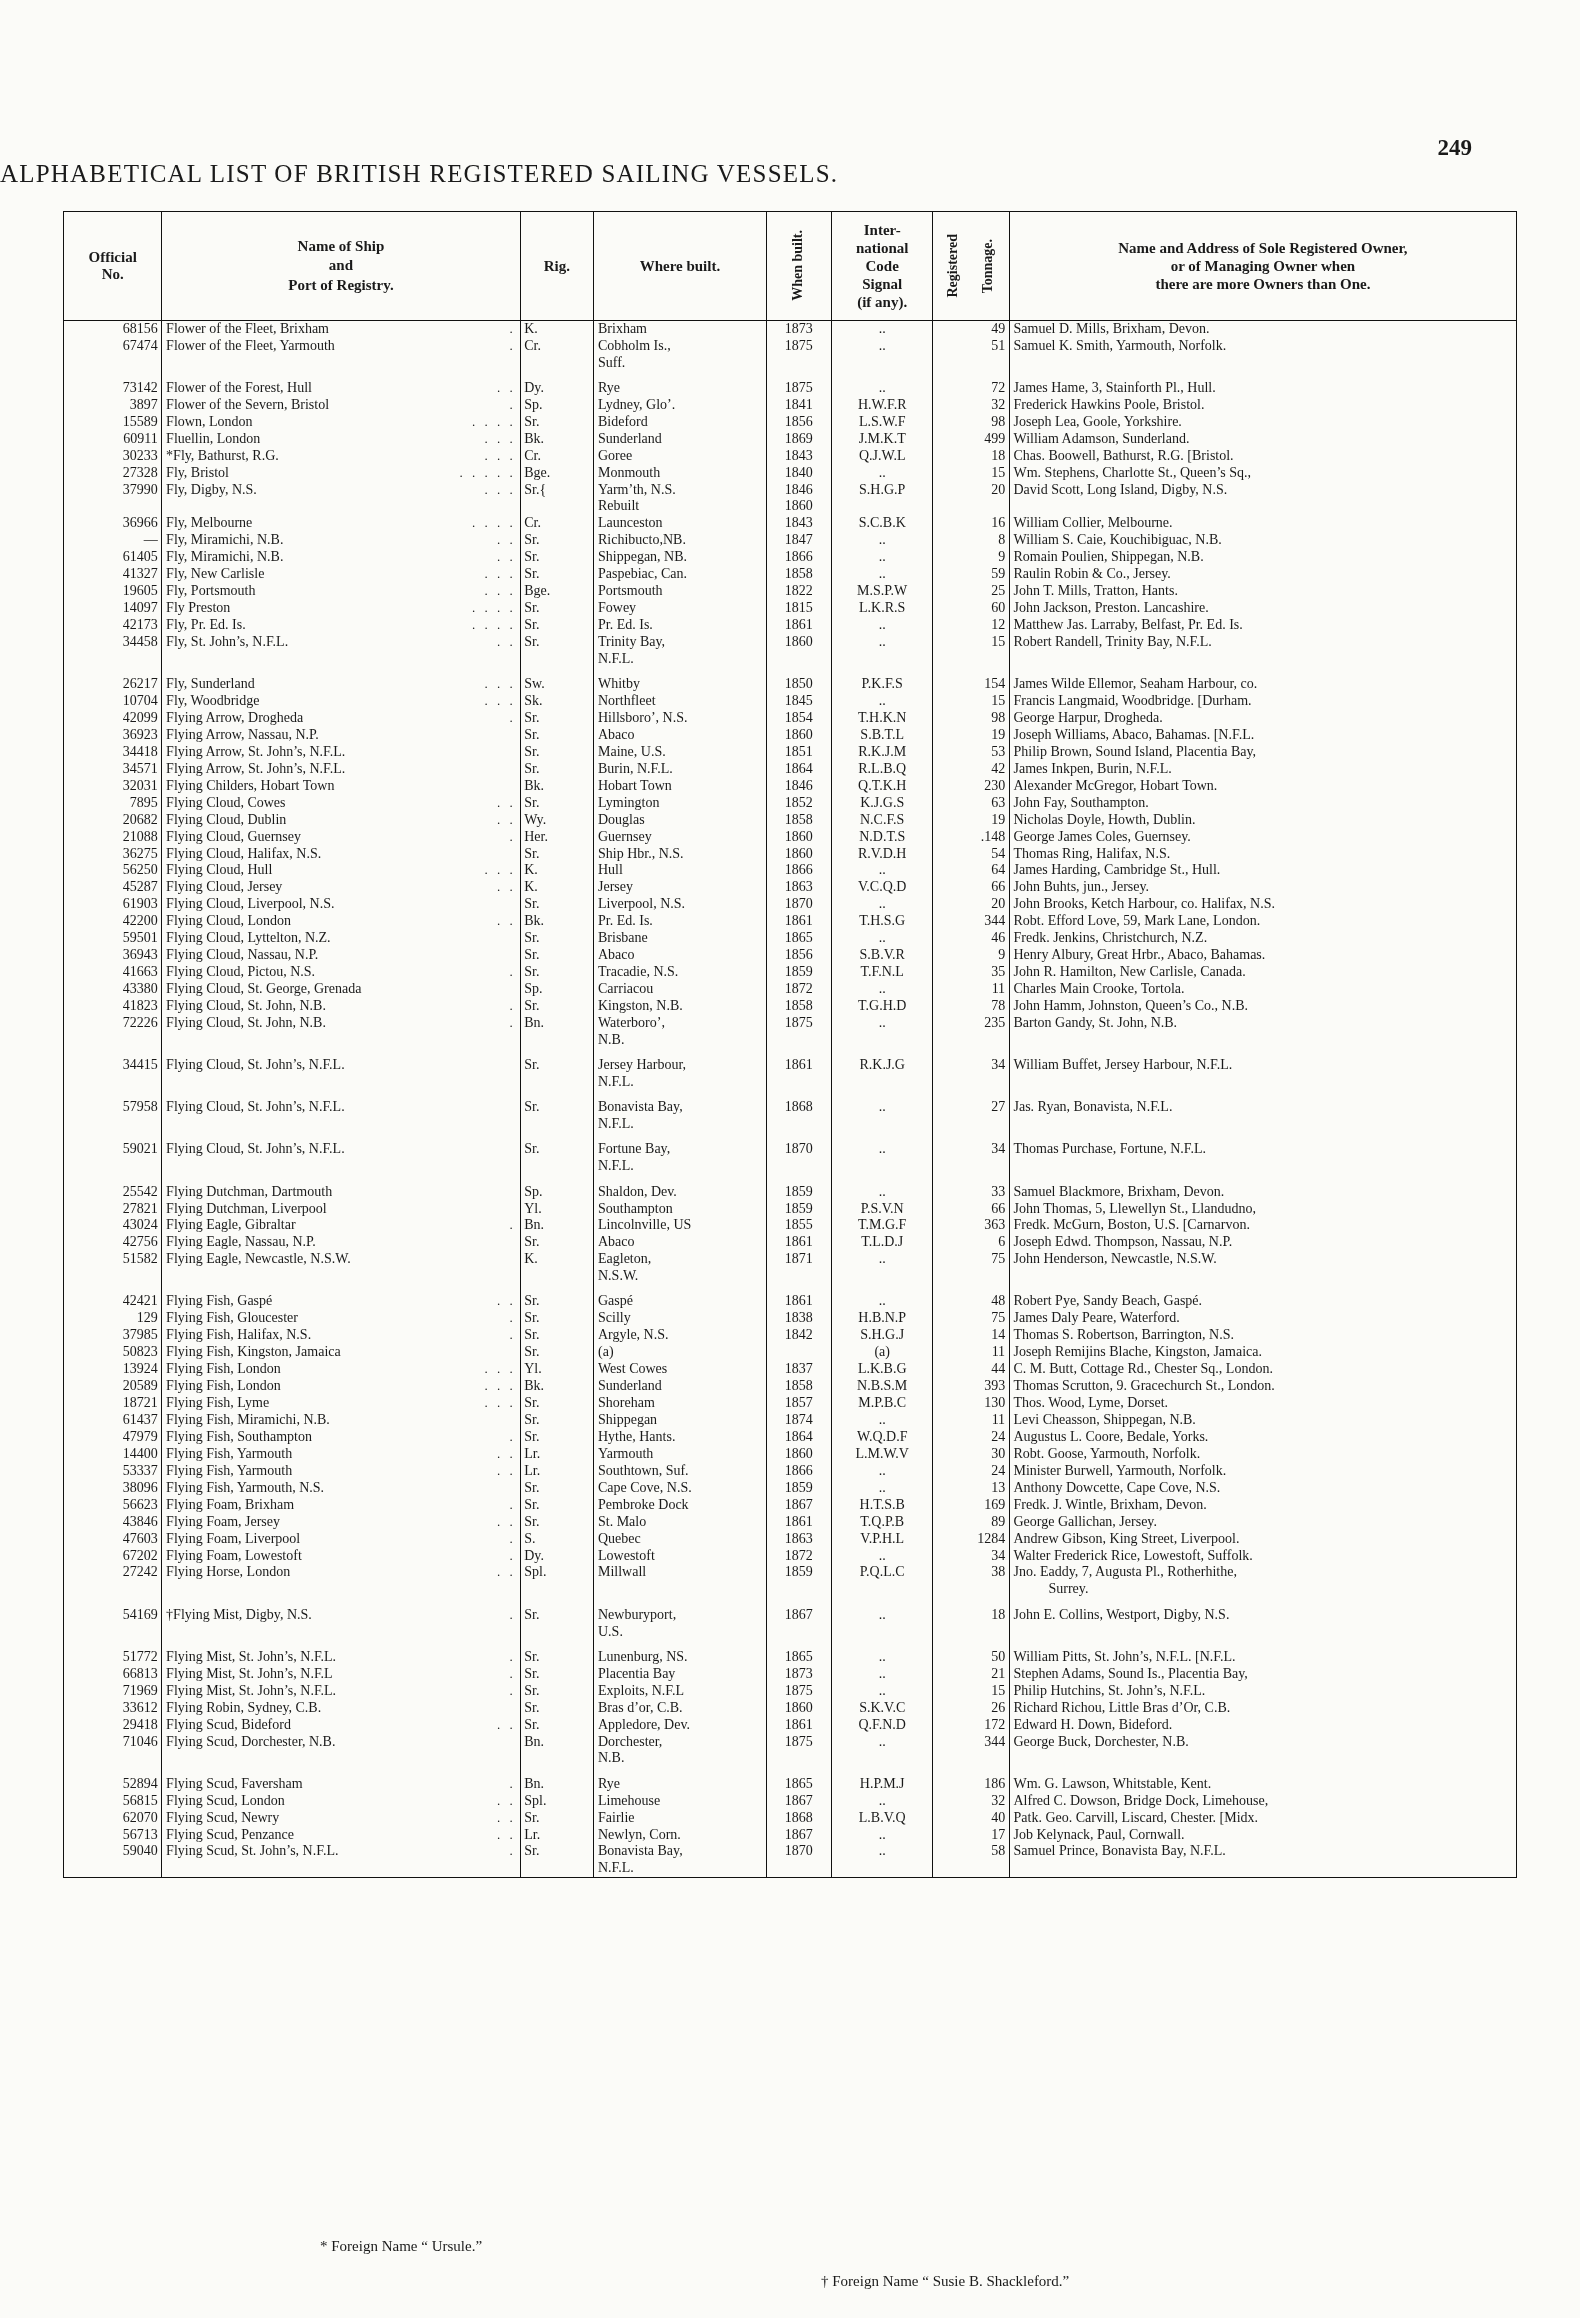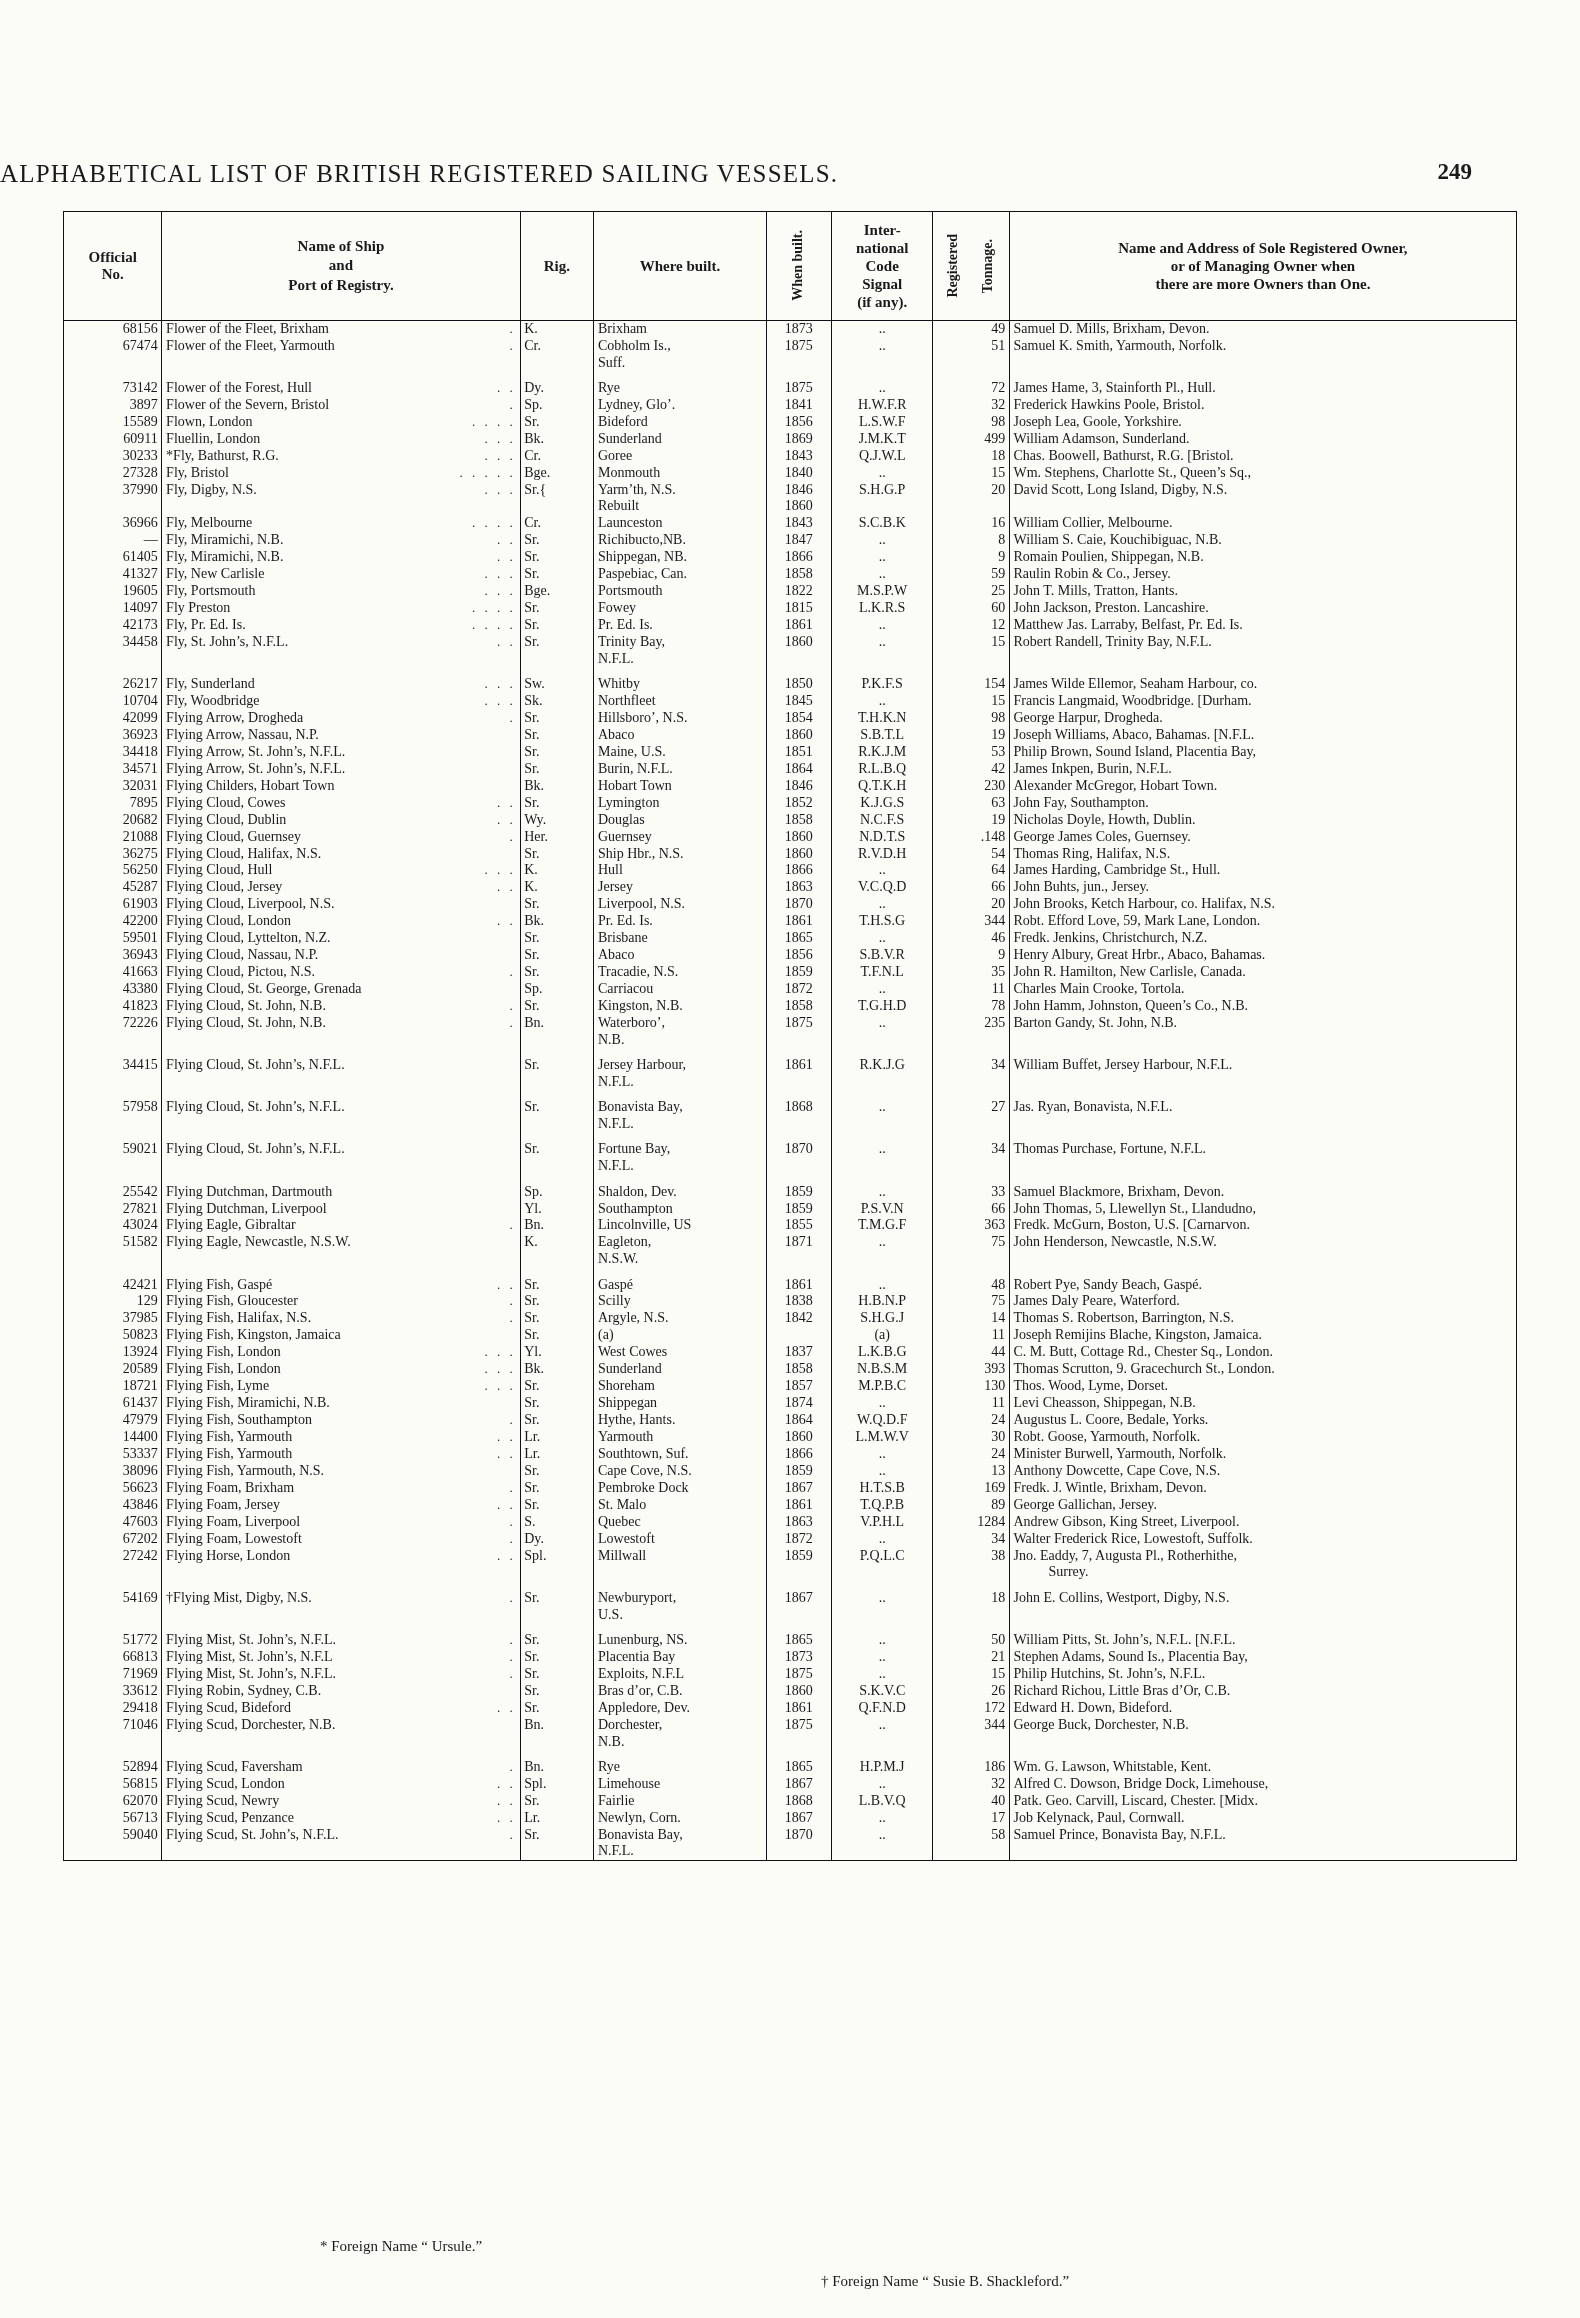--- a/index.html
+++ b/index.html
@@ -30,21 +30,21 @@
     text-align: left;
   }
   .page-header .title {
     font-size: 25px;
     letter-spacing: 1.2px;
     font-family: "Liberation Serif", serif;
     display: inline-block;
   }
   .page-number {
     position: absolute;
-    top: 159px;
+    top: 135px;
     right: 109px;
     font-size: 23px;
     font-weight: bold;
   }
   .table-wrap {
     position: absolute;
     top: 211px;
     left: 63px;
     width: 1454px;
   }
@@ -831,20 +831,34 @@
               </span>
             </td>
             <td class="rig">Bn.</td>
             <td class="built">Lincolnville, US</td>
             <td class="when">1855</td>
             <td class="code">T.M.G.F</td>
             <td class="ton">363</td>
             <td class="owner">Fredk. McGurn, Boston, U.S.      [Carnarvon.</td>
           </tr>
           <tr>
+            <td class="no">42756</td>
+            <td class="name">
+              <span class="name-inner">
+                <span class="name-txt">Flying Eagle, Nassau, N.P.</span>
+              </span>
+            </td>
+            <td class="rig">Sr.</td>
+            <td class="built">Abaco</td>
+            <td class="when">1861</td>
+            <td class="code">T.L.D.J</td>
+            <td class="ton">6</td>
+            <td class="owner">Joseph Edwd. Thompson, Nassau, N.P.</td>
+          </tr>
+          <tr>
             <td class="no">51582</td>
             <td class="name">
               <span class="name-inner">
                 <span class="name-txt">Flying Eagle, Newcastle, N.S.W.</span>
               </span>
             </td>
             <td class="rig">K.</td>
             <td class="built">Eagleton,<div class="ctr">N.S.W.</div></td>
             <td class="when">1871</td>
             <td class="code">..</td>

